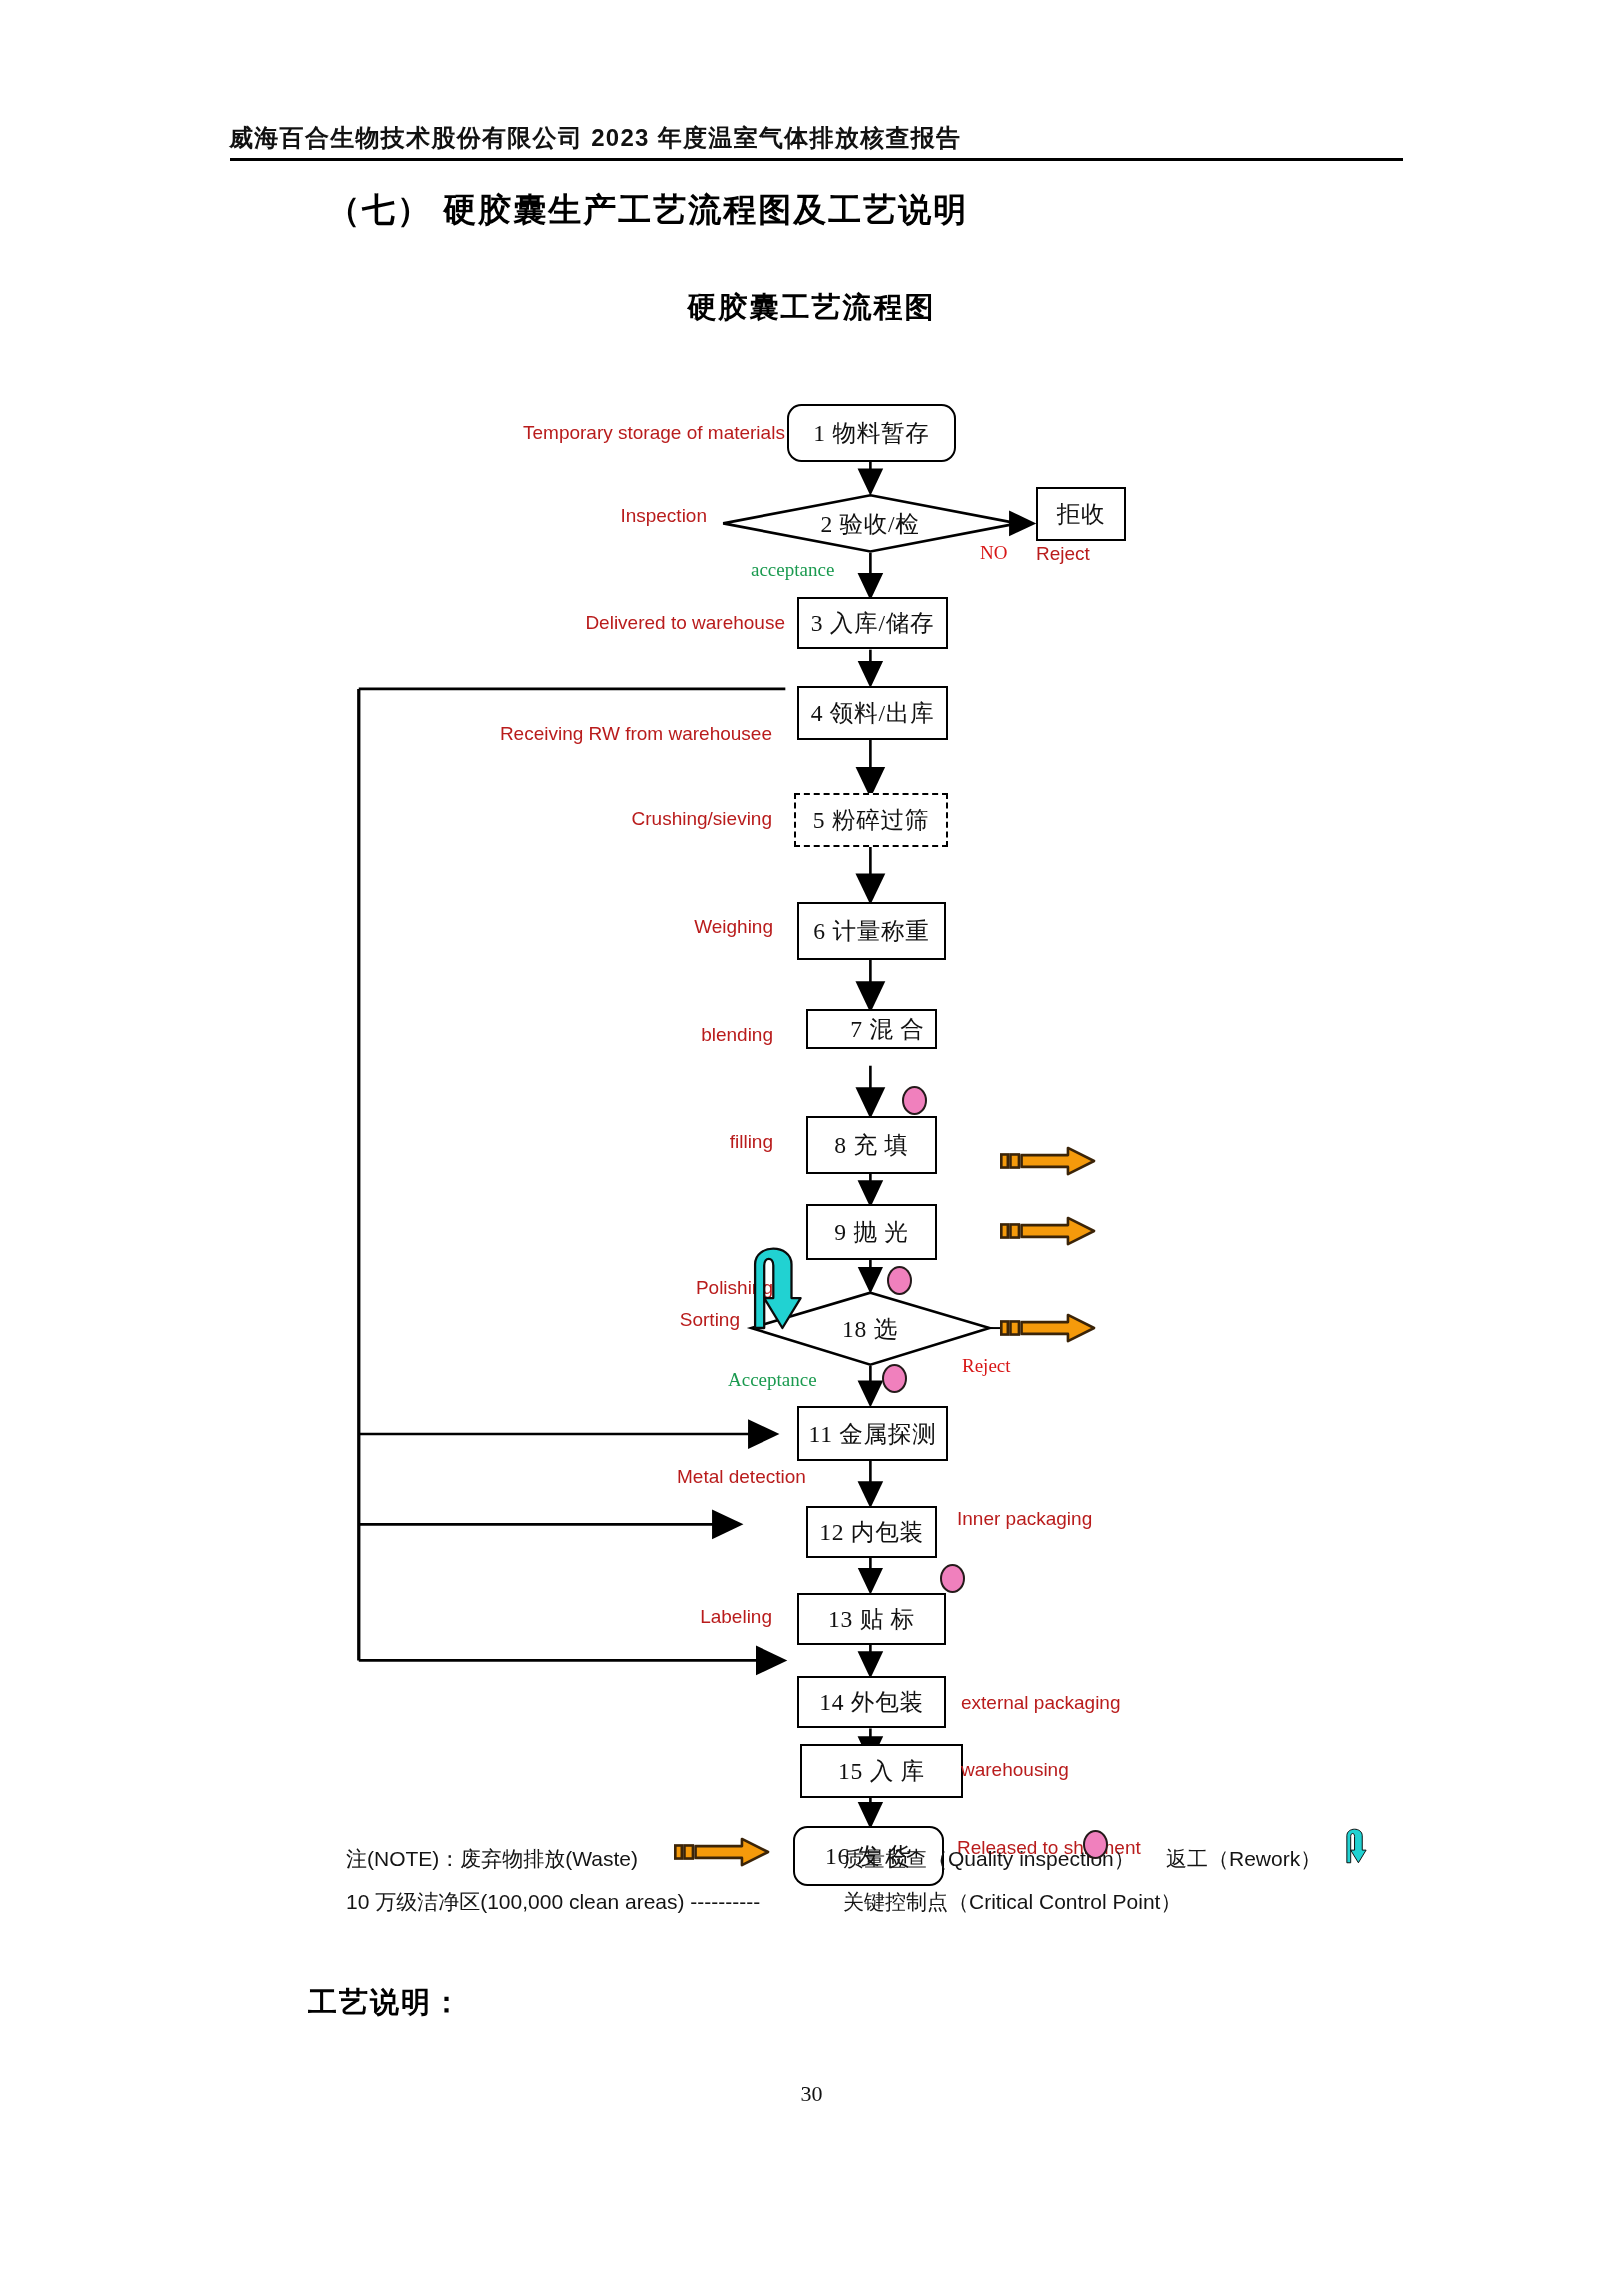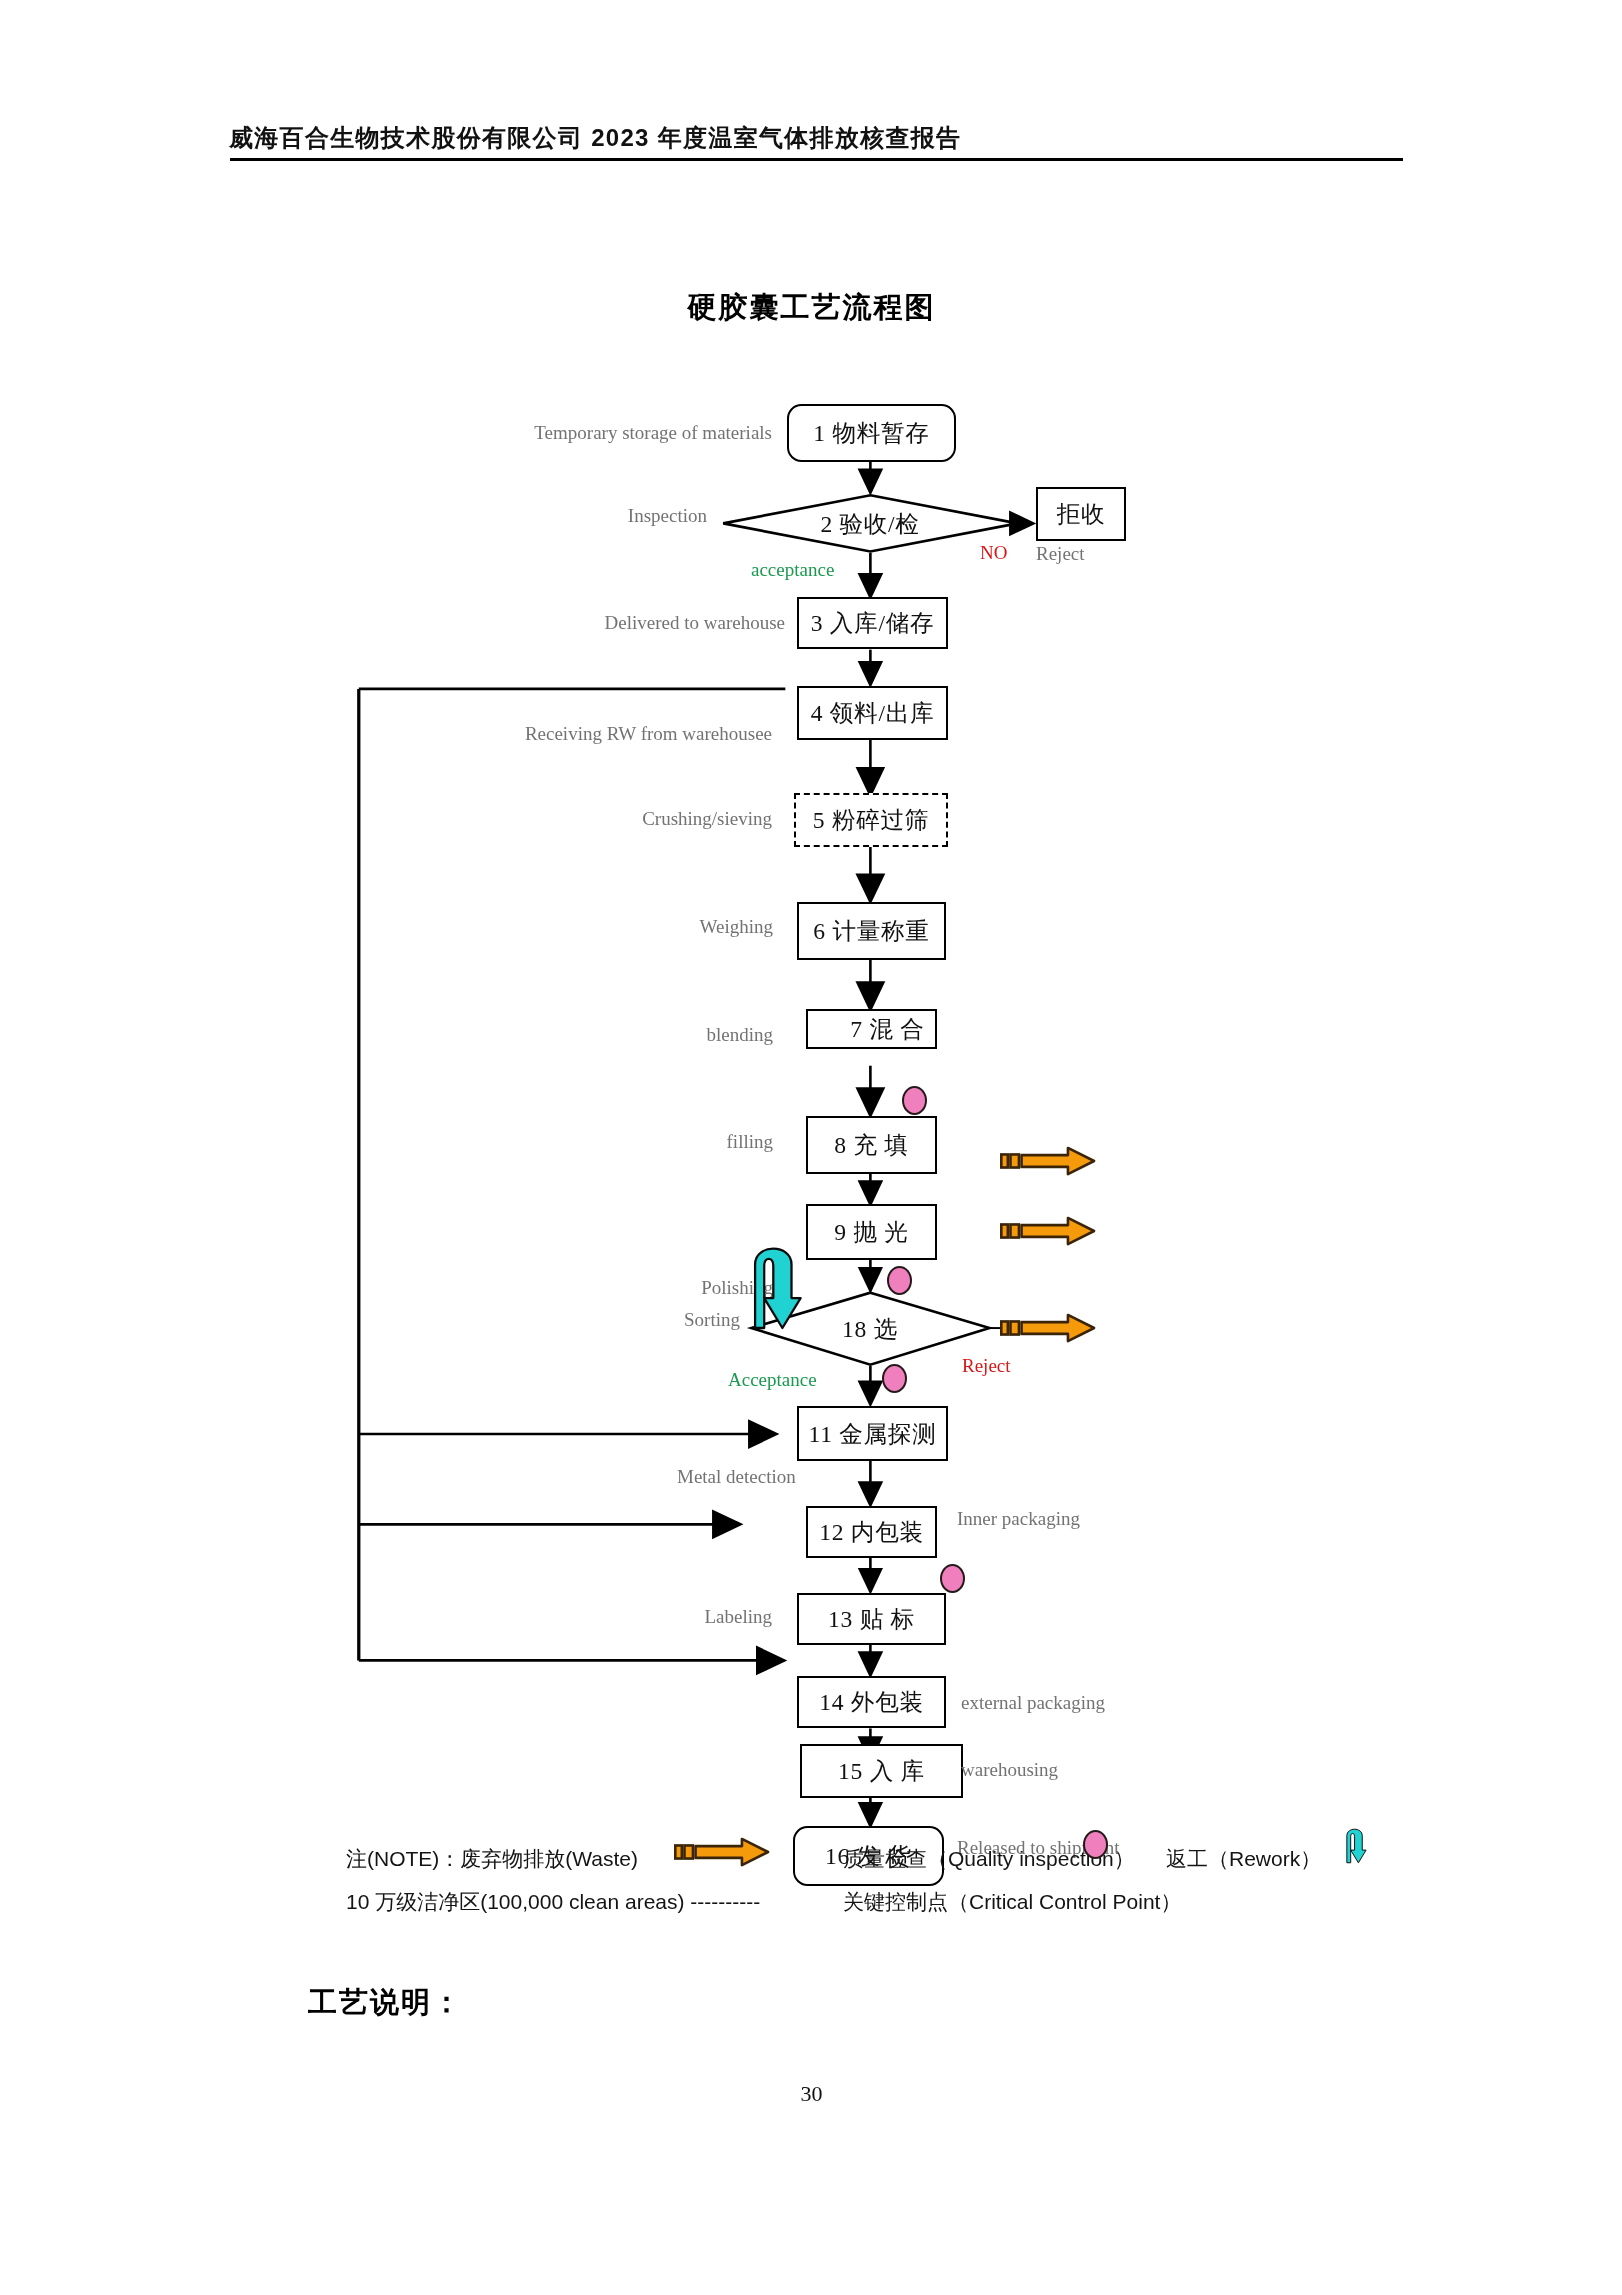--- a/index.html
+++ b/index.html
@@ -56,22 +56,22 @@
   .diamond .dlabel{
     position:absolute;left:0;top:0;width:100%;height:100%;
     display:flex;align-items:center;justify-content:center;
     font-family:"Liberation Serif","DejaVu Serif",serif;
     font-size:23.6px;color:#111;white-space:nowrap;letter-spacing:0.7px;
   }
 
   
   .cap{
     position:absolute;white-space:nowrap;
-    font-family:Liberation Serif, serif;
-    font-size:19px;color:#737373;
+    font-family:Liberation Sans, sans-serif;
+    font-size:19px;color:#b91c1c;
   }
   .cap.r{text-align:right;}
 
   
   .lbl-green{
     position:absolute;white-space:nowrap;color:#1a9a4f;
     font-family:"Liberation Serif","DejaVu Serif",serif;font-size:19px;
   }
   .lbl-red{
     position:absolute;white-space:nowrap;color:#d81616;
@@ -111,20 +111,21 @@
   }
 </style>
 </head>
 <body>
 
 <div class="pg">
 
   <div id="doc-header">威海百合生物技术股份有限公司 2023 年度温室气体排放核查报告</div>
   <div id="header-rule"></div>
 
+  <div id="section-title">（七） 硬胶囊生产工艺流程图及工艺说明</div>
 
   <div id="chart-title">硬胶囊工艺流程图</div>
 
   <div id="flow">
 
     <svg id="flow-svg" viewBox="0 0 2480 3508">
       <defs>
         <marker id="ah" markerWidth="11" markerHeight="11" refX="9" refY="5.5" orient="auto">
           <path d="M0,0.6 L10.4,5.5 L0,10.4 z" fill="#000"></path>
         </marker>

